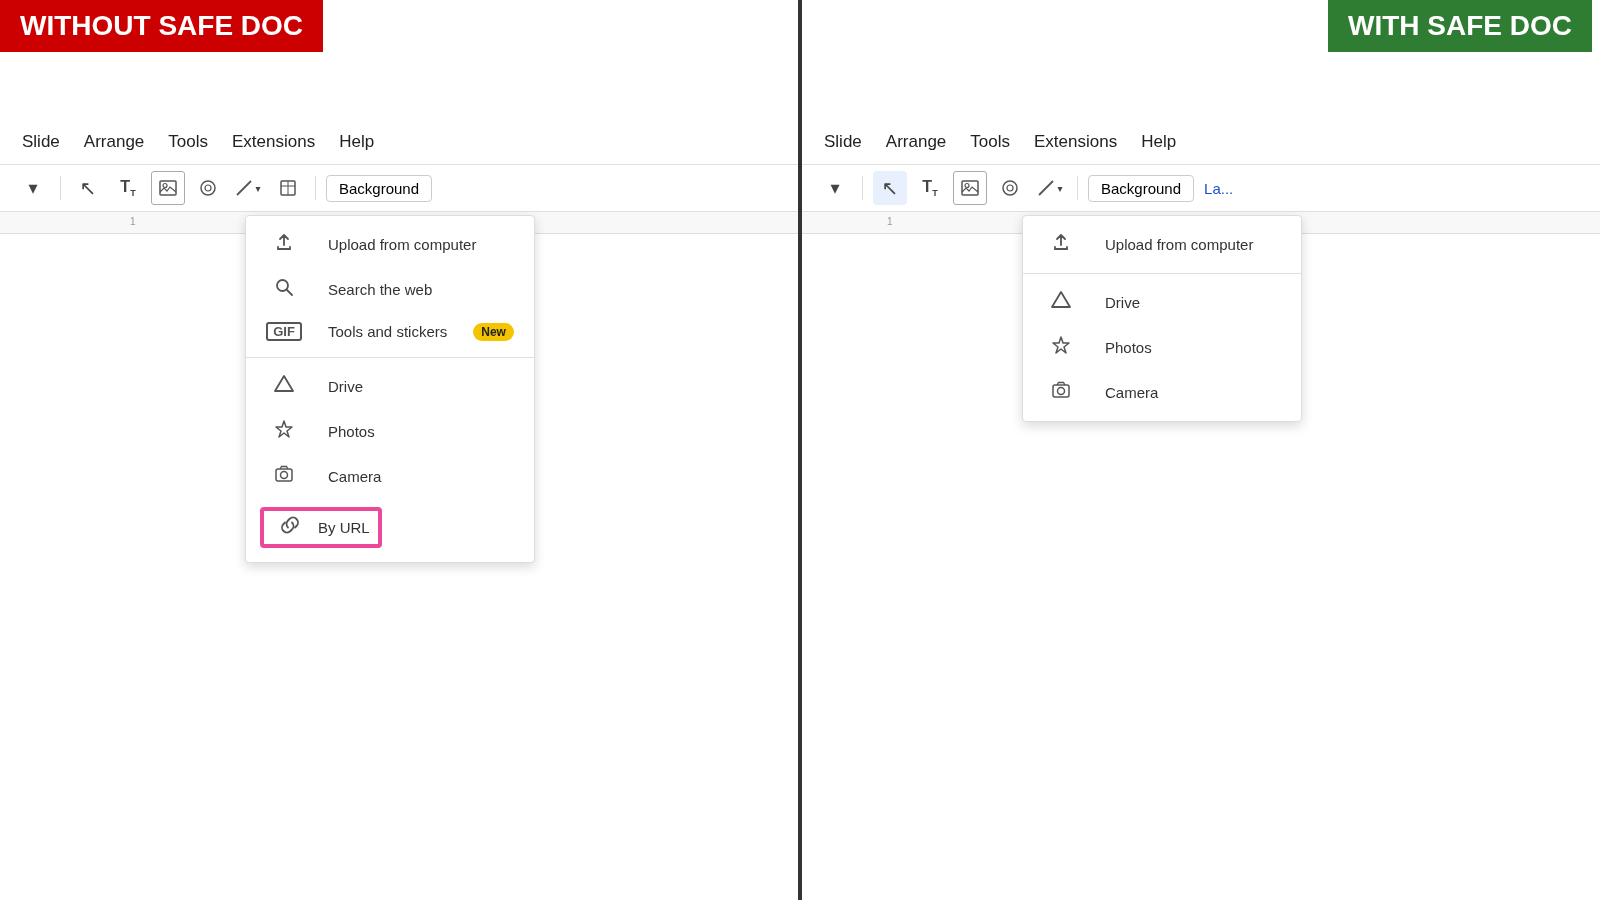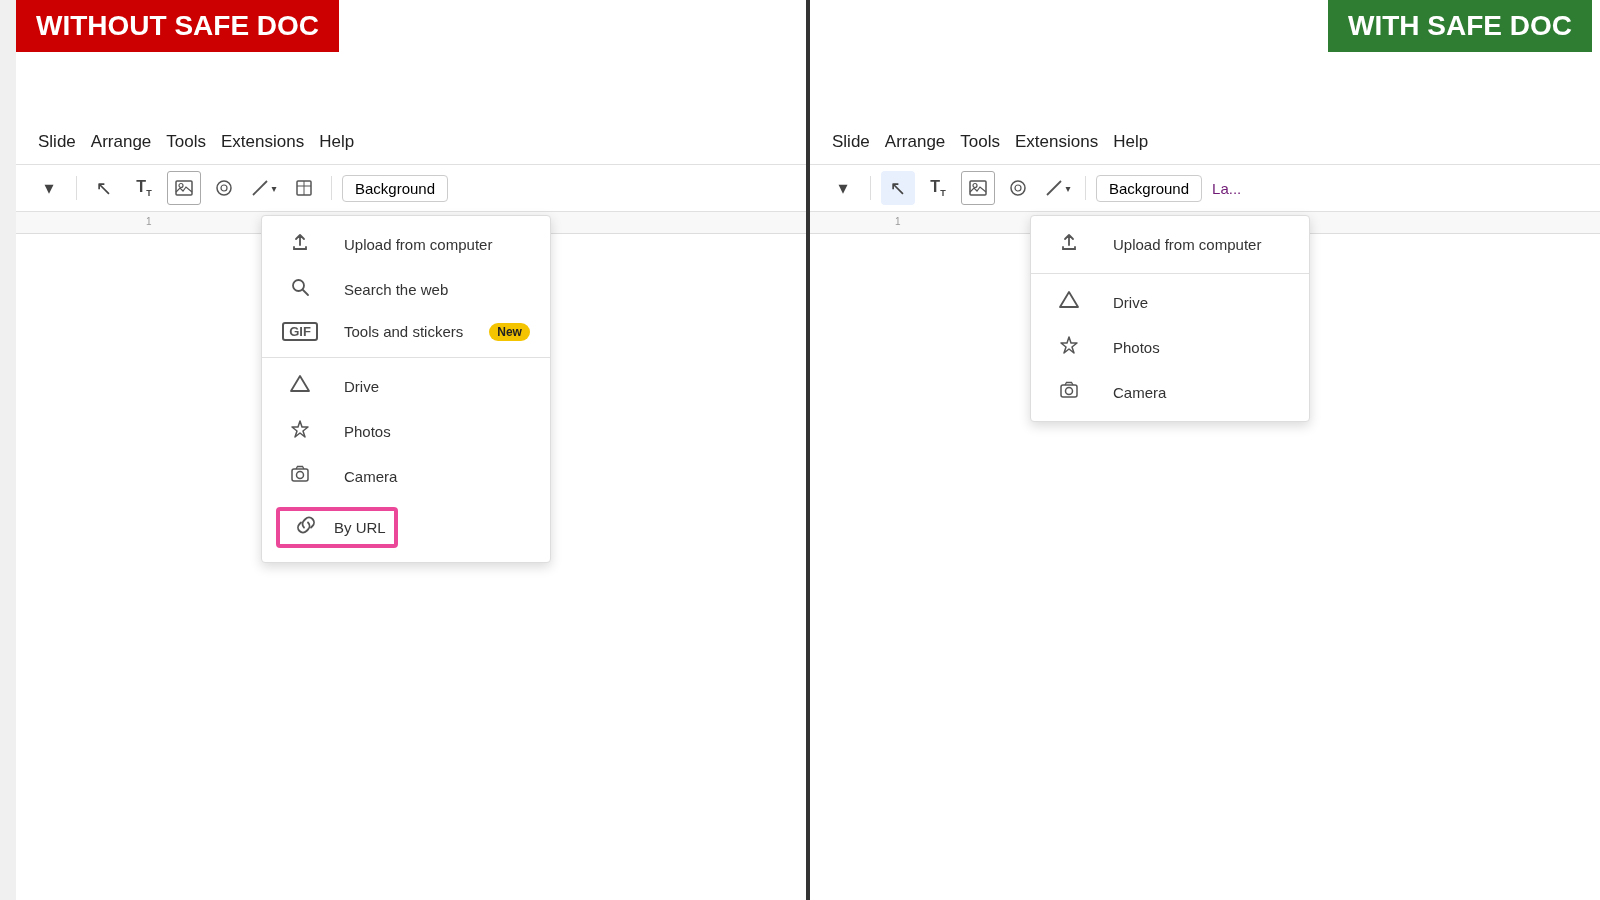--- a/index.html
+++ b/index.html
@@ -15,21 +15,20 @@
     
     .panel {
       position: relative;
       flex: 1;
       background: #ffffff;
       overflow: hidden;
     }
 
     .panel-left {
       border-right: 4px solid #333;
-      margin-left: 16px;
     }
 
     
     .banner {
       position: absolute;
       top: 0;
       left: 0;
       padding: 10px 20px;
       font-size: 28px;
       font-weight: 900;
@@ -49,21 +48,21 @@
       left: auto;
       right: 0;
     }
 
     
     .menu-bar {
       display: flex;
       align-items: center;
       padding: 8px 16px;
       margin-top: 120px;
-      gap: 3px;
+      gap: 12px;
       font-size: 17px;
       color: #222;
       border-bottom: 1px solid #e0e0e0;
     }
 
     .menu-item {
       cursor: pointer;
       padding: 4px 6px;
     }
 
@@ -336,21 +335,21 @@
       </svg>
     </div>
     <div class="toolbar-btn toolbar-btn-with-arrow">
       <svg width="18" height="18" viewBox="0 0 18 18">
         <line x1="2" y1="16" x2="16" y2="2" stroke="#555" stroke-width="1.8"></line>
       </svg>
       <span style="font-size:10px;">▾</span>
     </div>
     <div class="toolbar-divider"></div>
     <button class="bg-btn">Background</button>
-    <span style="font-size:15px;color:#701a75;margin-left:4px;">La...</span>
+    <span style="font-size:15px;color:#1d4ed8;margin-left:4px;">La...</span>
   </div>
 
   <div class="ruler">
     <span class="ruler-num" style="left:85px;">1</span>
   </div>
 
   <div class="dropdown-menu" style="top:215px; left:220px;">
 
     <div class="dropdown-item">
       <span class="dropdown-icon">

